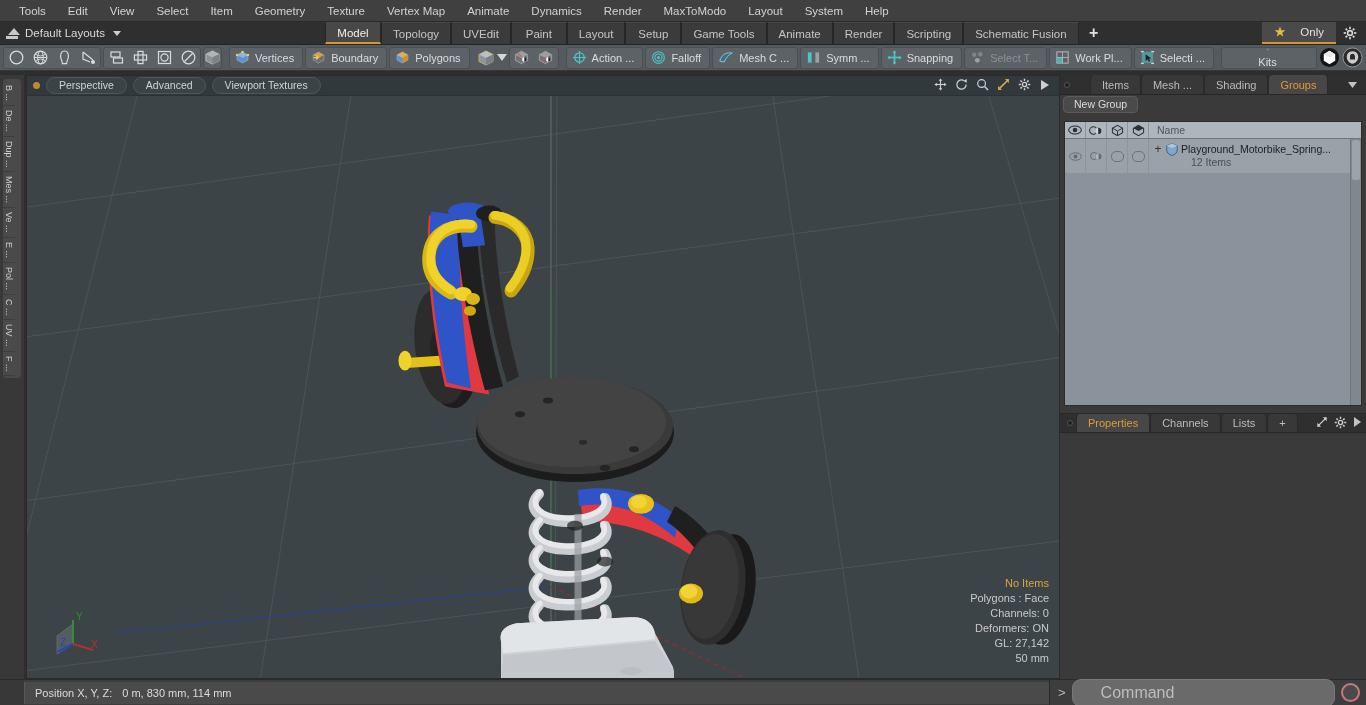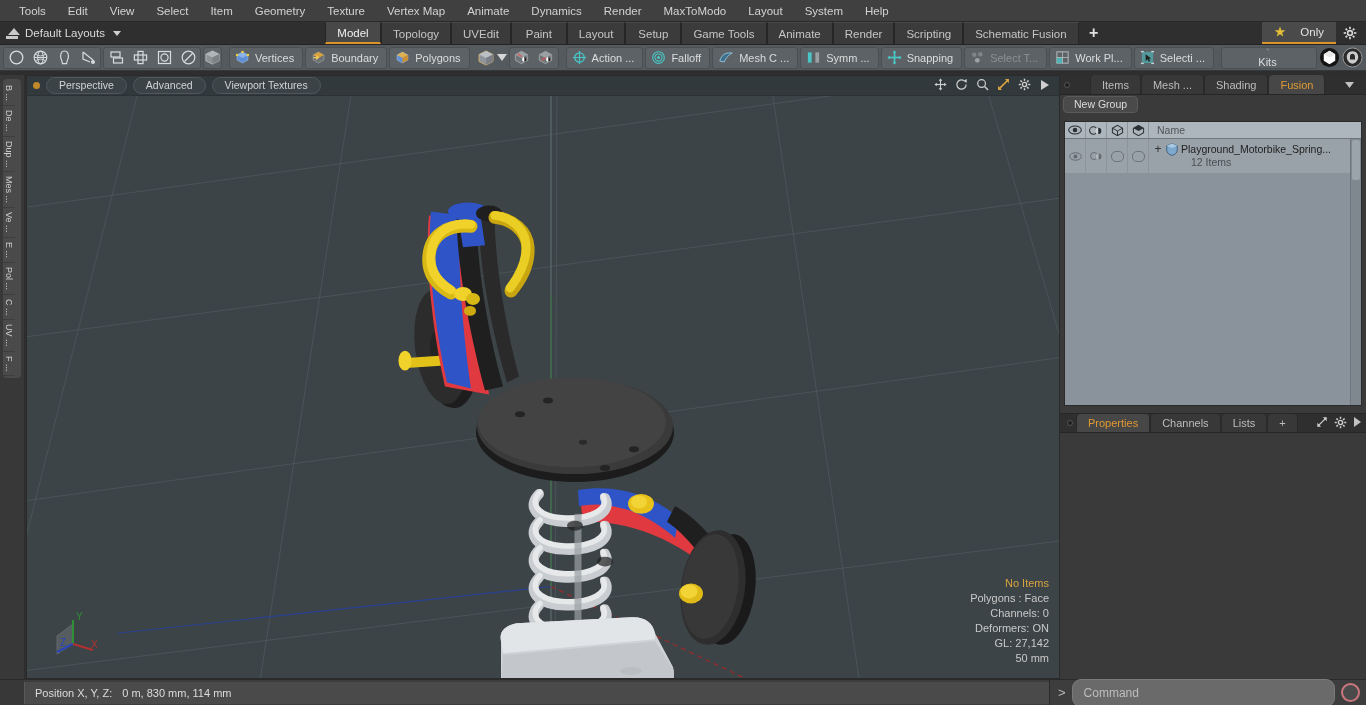--- a/index.html
+++ b/index.html
@@ -171,21 +171,21 @@
   .sb-pos{
     flex:1; height:22px; display:flex;align-items:center; padding-left:10px;
     background:#4a4a4a; margin:0 0 0 0; border-left:1px solid #5a5a5a; font-size:11px; color:#dcdcdc;
     max-width:1030px;
   }
   .sb-pos b{ font-weight:normal; margin-right:10px; }
   .sb-right{ margin-left:auto; display:flex;align-items:center; gap:6px; padding-right:6px; width:316px;}
   .sb-gt{ color:#b8b8b8; font-size:13px; padding-left:8px; }
   .cmd-input{
     flex:1; height:28px; background:#6a6a6a; border:1px solid #7a7a7a; border-radius:9px;
-    display:flex;align-items:center; padding-left:11px; color:#bdbdbd; font-size:12px;
+    display:flex;align-items:center; padding-left:28px; color:#bdbdbd; font-size:16px;
   }
   .cmd-circle{ width:19px;height:19px;border-radius:50%;border:2px solid #c9767c;background:#4a4a4a;}
   .sb-divider{ width:1px;height:26px;background:#2a2a2a;}
 </style>
 </head>
 <body>
 
 <div class="app">
 
   <div class="menubar" id="menubar">
@@ -685,21 +685,21 @@
 
     <div class="rpanel">
       <div class="rtabrow">
         <span class="rdot">
             <i></i>
           </span>
         <span id="rtabs" style="display:flex;align-items:stretch;">
             <span class="rtab">Items</span>
             <span class="rtab">Mesh ...</span>
             <span class="rtab">Shading</span>
-            <span class="rtab active">Fusion</span>
+            <span class="rtab active">Groups</span>
           </span>
         <span class="rtab-caret">
           <svg width="9" height="6" viewBox="0 0 9 6">
               <polygon points="0,0 9,0 4.5,6" fill="#c2c2c2"></polygon>
             </svg>
           </span>
         <span class="rtab-right">
           <span>
             <svg width="12" height="12" viewBox="0 0 13 13">
                 <path d="M2 11 L11 2" stroke="#cfcfcf" stroke-width="1.4"></path>

